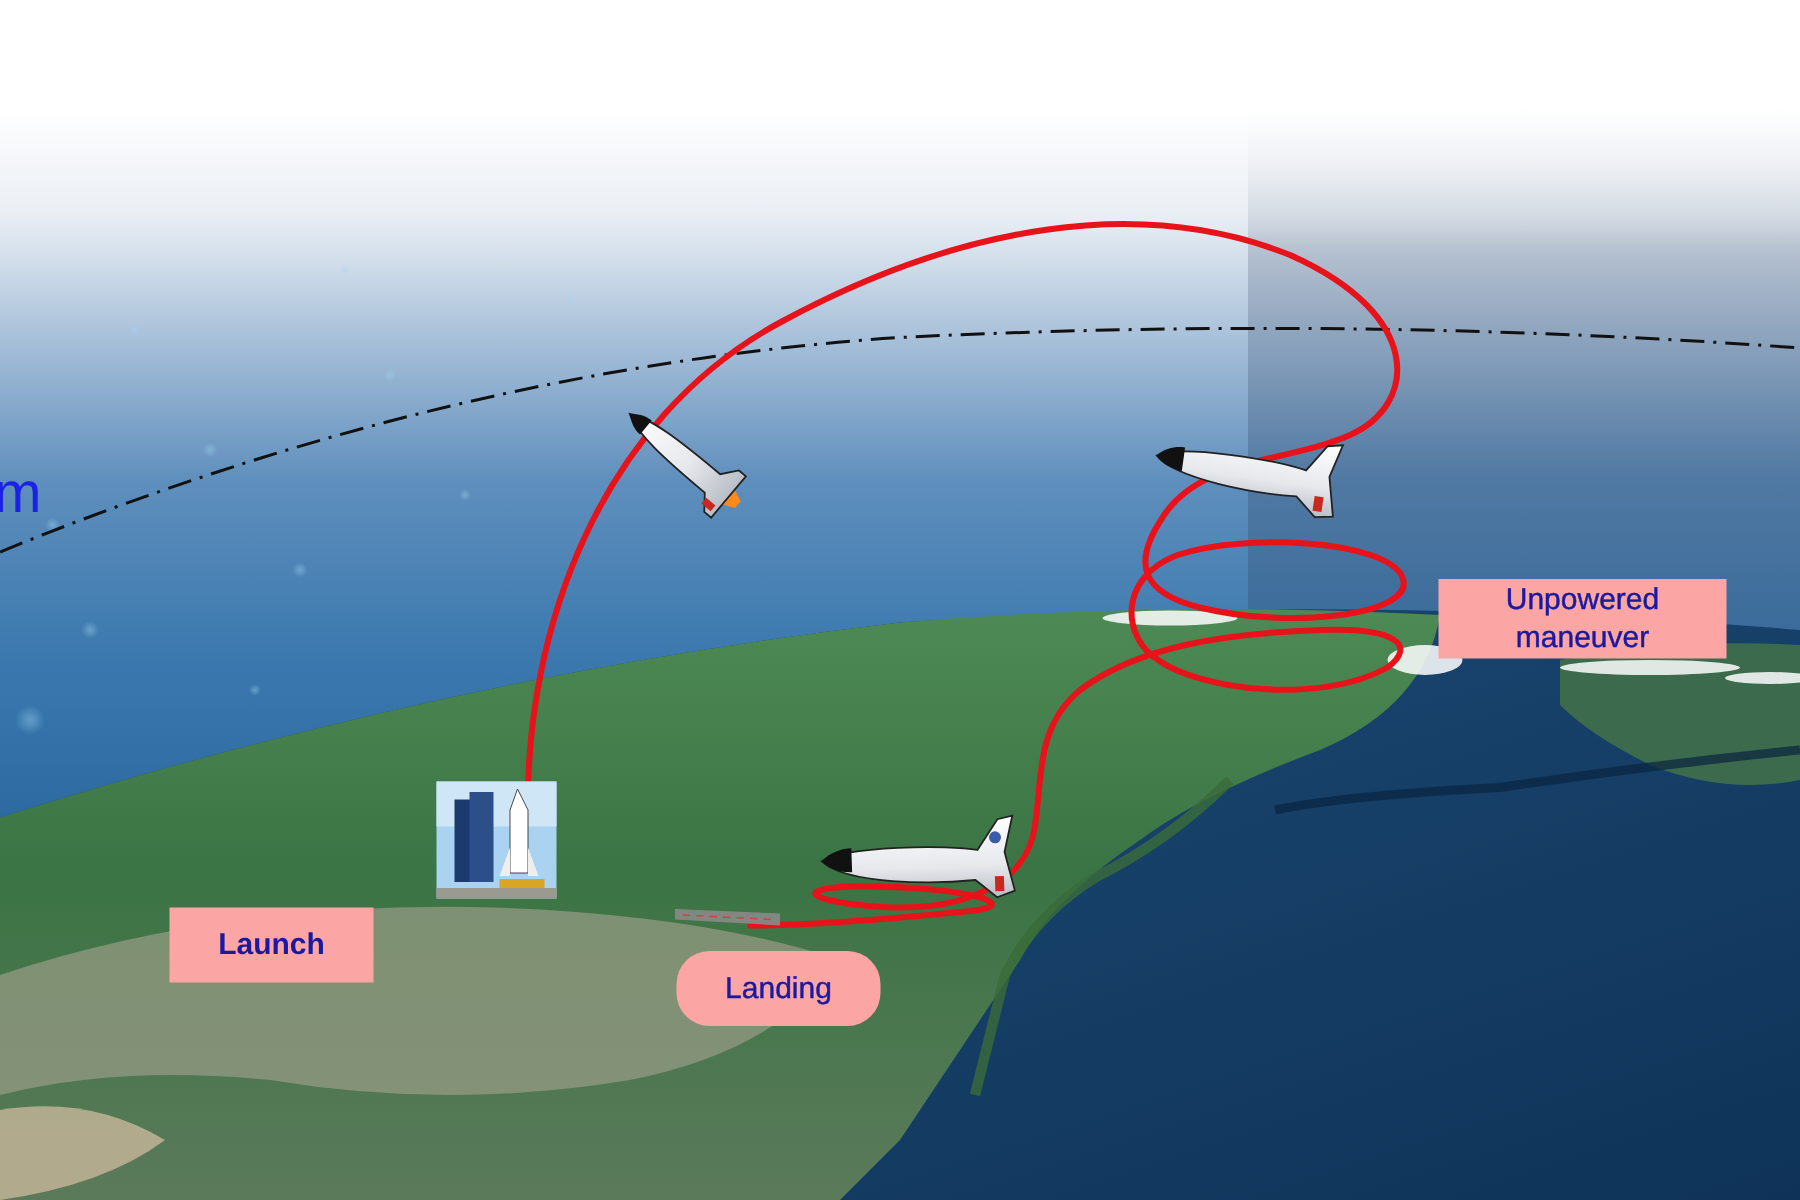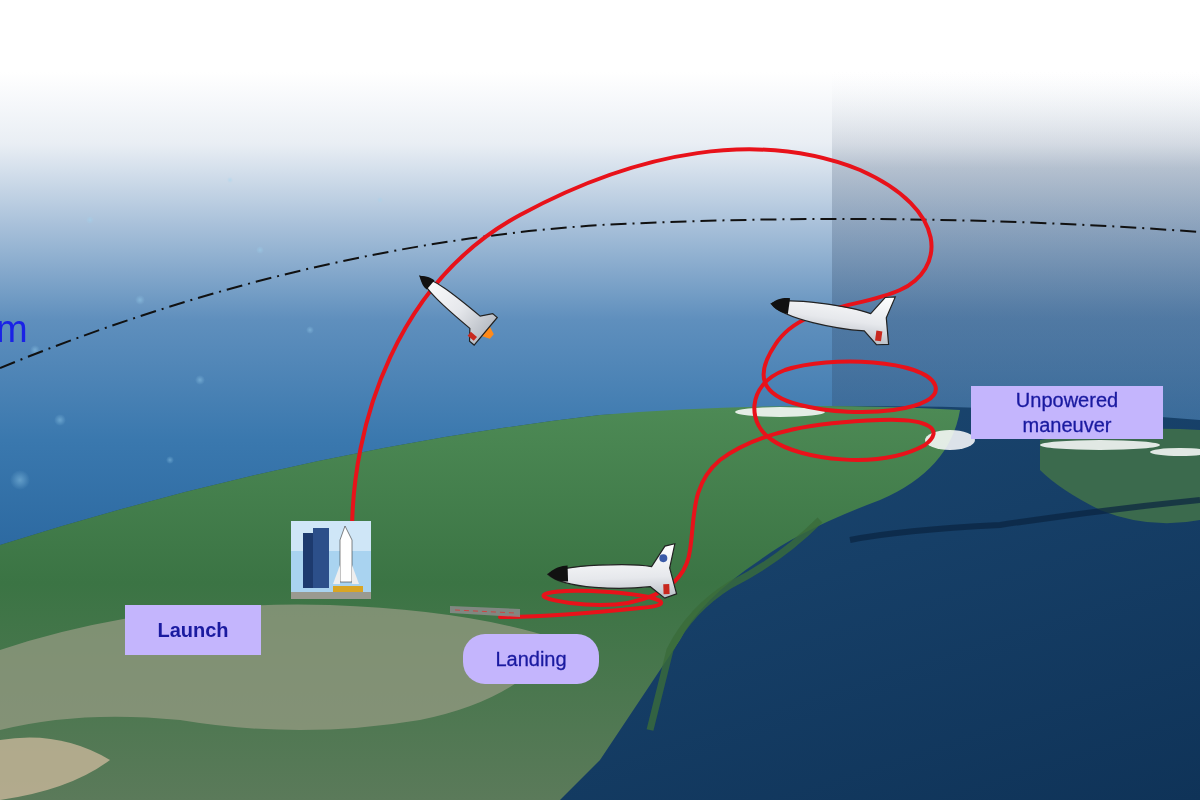--- a/index.html
+++ b/index.html
@@ -1,28 +1,27 @@
 <!DOCTYPE html>
 <html><head>
 <meta charset="utf-8">
 <style>
   html, body { margin: 0; padding: 0; }
   body { width: 1200px; height: 800px; overflow: hidden; position: relative; background: #ffffff; font-family: "Liberation Sans", sans-serif; }
   #scene { position: absolute; left: 0; top: 0; width: 1200px; height: 800px; }
   .label-box {
     position: absolute;
-    background: #c4b5fd;
+    background: #fca5a5;
     color: #1a1aa0;
     font-family: "Liberation Sans", sans-serif;
     font-weight: bold;
     font-size: 20px;
     display: flex; align-items: center; justify-content: center; text-align: center;
     line-height: 1.25;
     box-sizing: border-box;
-    margin-left: 12px;
   }
   #lbl-launch { left: 113px; top: 605px; width: 136px; height: 50px; }
   #lbl-landing { left: 451px; top: 634px; width: 136px; height: 50px; font-weight: normal; font-size: 20px; border-radius: 22px; -webkit-text-stroke: 0.3px #1a1aa0; }
   #lbl-unpowered { left: 959px; top: 386px; width: 192px; height: 53px; flex-direction: column; font-weight: normal; font-size: 20px; -webkit-text-stroke: 0.3px #1a1aa0; }
   #orbit-label { position: absolute; left: -4px; top: 310px; font-family: "Liberation Sans", sans-serif; font-size: 38px; color: #1a22e6; line-height: 1; }
 </style>
 </head>
 <body>
 
 <svg id="scene" viewBox="0 0 1200 800" xmlns="http://www.w3.org/2000/svg">

